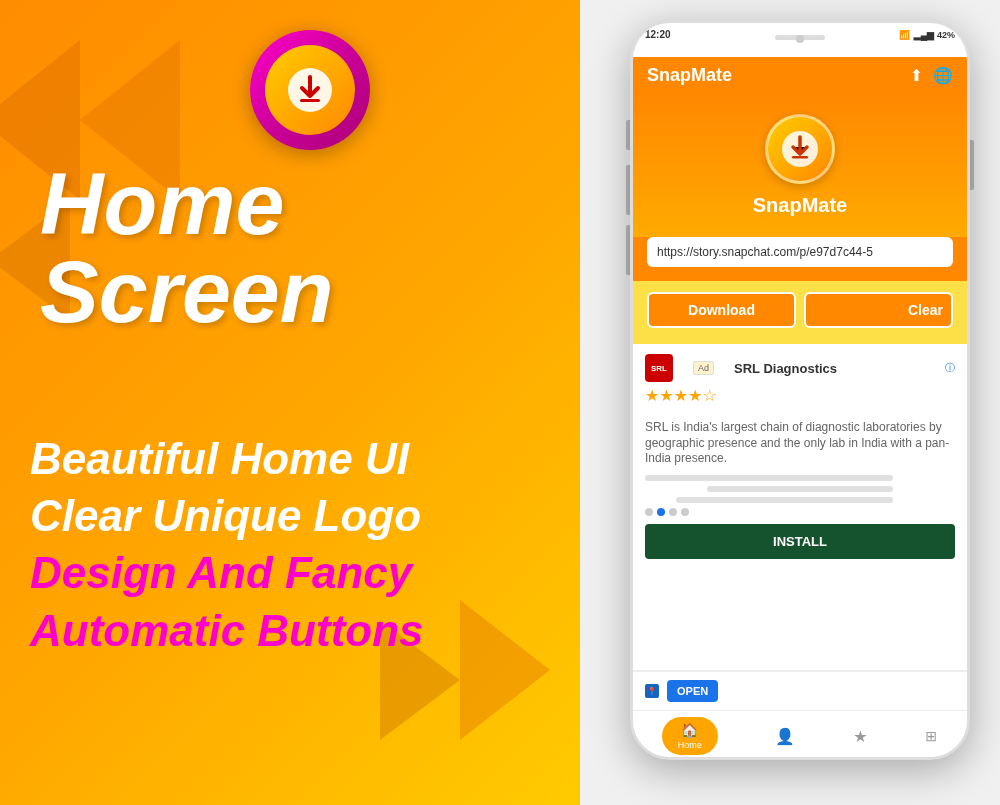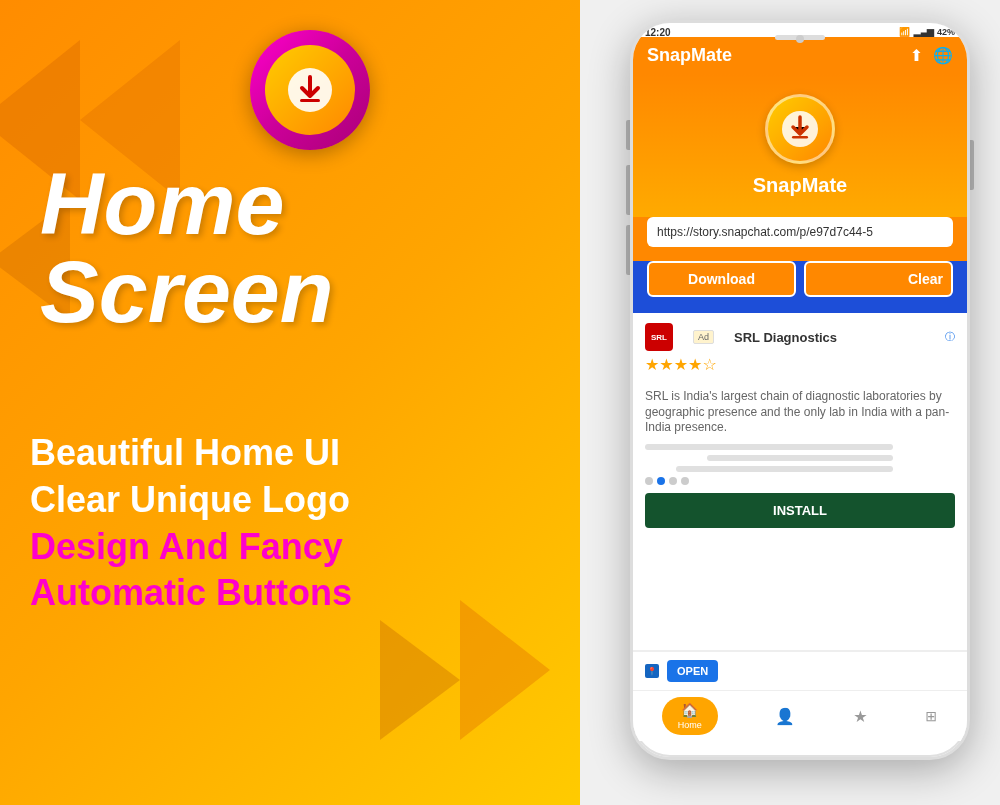--- a/index.html
+++ b/index.html
@@ -145,23 +145,24 @@
     
     .subtitle {
       position: absolute;
       left: 30px;
       top: 430px;
       z-index: 5;
       width: 530px;
       line-height: 1.3;
     }
     .subtitle-line {
-      font-size: 36px;
+      font-size: 44px;
       font-weight: 800;
       display: block;
+      font-style: italic;
     }
     .subtitle-line.white { color: #fff; }
     .subtitle-line.pink { color: #ff00cc; }
 
     
     .phone-mockup {
       position: absolute;
       right: 30px;
       top: 20px;
       width: 340px;
@@ -265,22 +266,22 @@
       padding: 8px 10px;
       font-size: 12px;
       color: #333;
       white-space: nowrap;
       overflow: hidden;
       text-overflow: ellipsis;
     }
 
     
     .action-buttons {
-      background: #1d4ed8;
-      padding: 0 14px 16px;
+      background: #fde047;
+      padding: 11px 14px 16px;
       display: flex;
       gap: 8px;
     }
     .btn-download {
       flex: 1;
       background: #ff8800;
       border: 2px solid #fff;
       border-radius: 6px;
       padding: 8px;
       text-align: center;
@@ -472,23 +473,23 @@
       width: 4px;
       height: 50px;
       background: #bbb;
       border-radius: 2px 0 0 2px;
     }
 
     .status-bar {
       background: #fff;
       height: 14px;
       display: flex;
-      align-items: flex-start;
+      align-items: flex-end;
       justify-content: space-between;
-      padding: 4px 12px;
+      padding: 17px 12px;
       font-size: 10px;
       color: #333;
       font-weight: bold;
     }
     .status-icons {
       display: flex;
       align-items: center;
       gap: 3px;
       font-size: 9px;
     }

